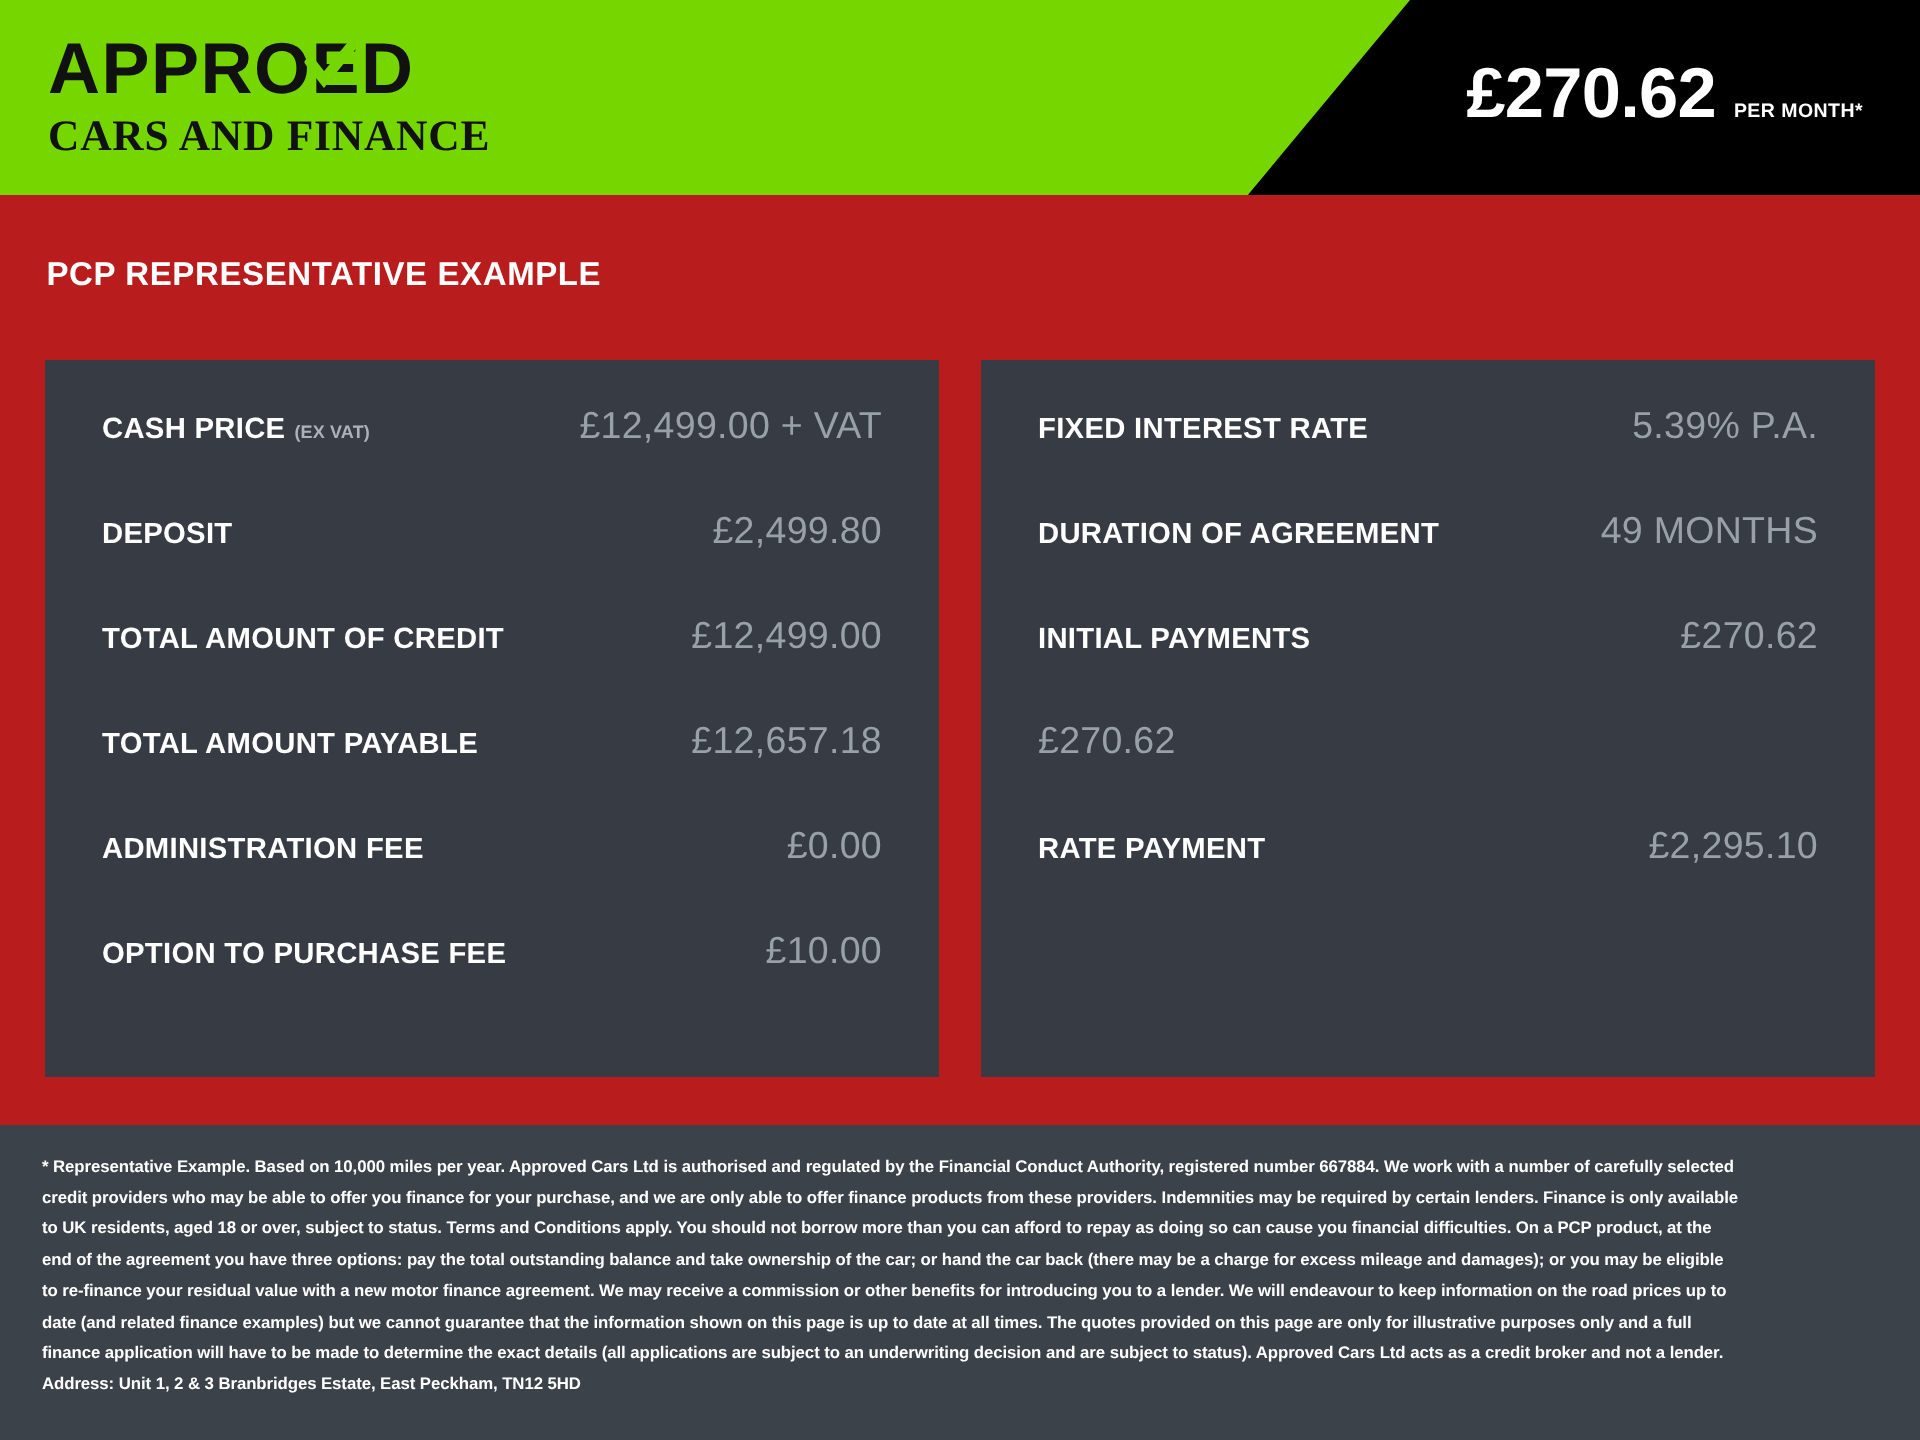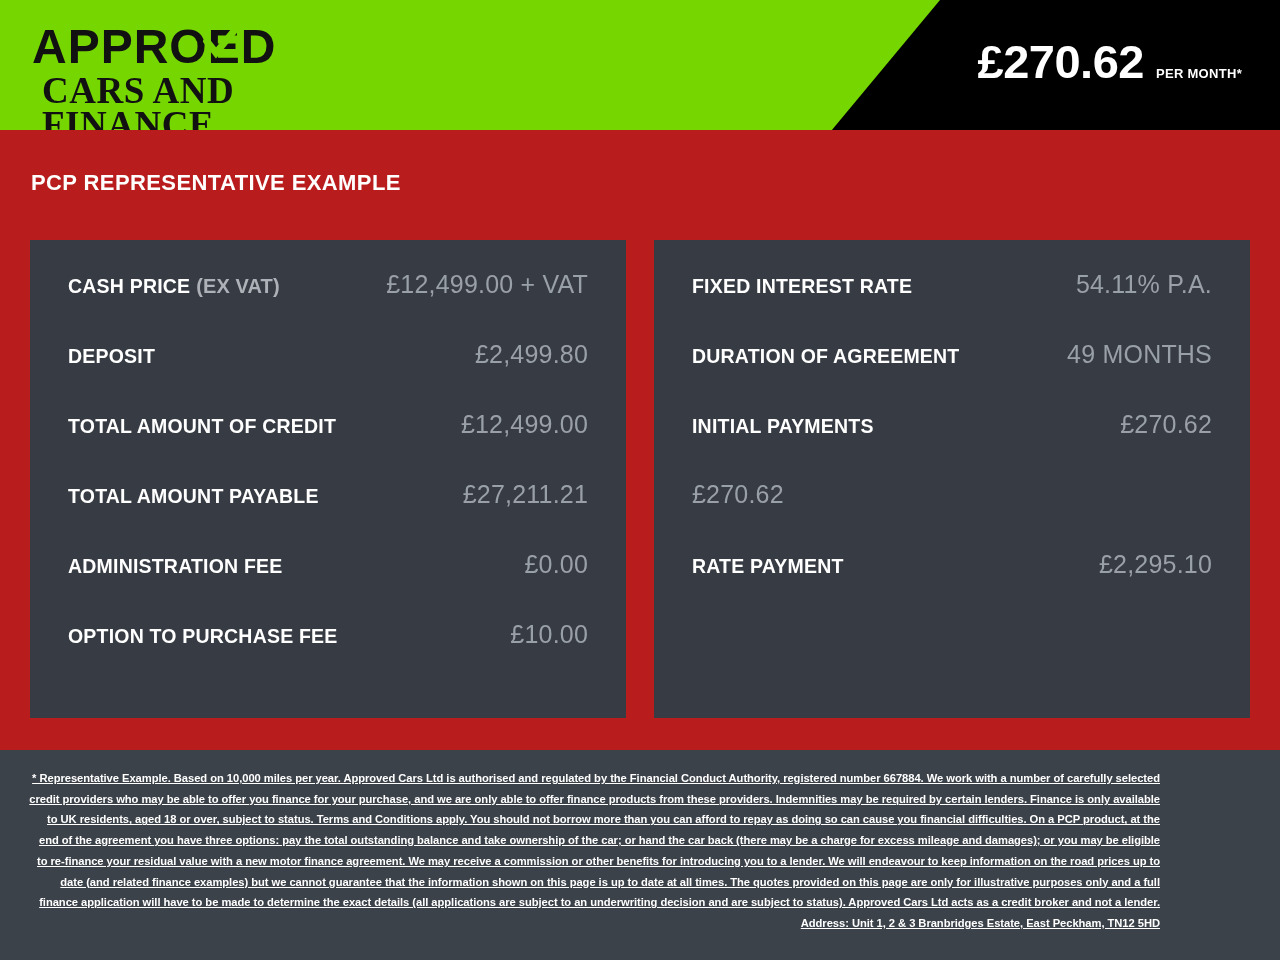--- a/index.html
+++ b/index.html
@@ -40,26 +40,25 @@
     font-family: "Liberation Sans", sans-serif;
     font-weight: bold;
     font-size: 48px;
     letter-spacing: 1px;
     color: #111;
     line-height: 50px;
   }
   .logo-bottom {
     font-family: "Liberation Serif", serif;
     font-weight: bold;
-    font-size: 37px;
+    font-size: 29px;
     letter-spacing: 0.5px;
     color: #111;
     line-height: 34px;
     margin-top: 2px;
-    margin-left: 10px;
   }
   .tick {
     position: absolute;
     left: 171px;
     top: -9px;
     width: 46px;
     height: 48px;
   }
   .price-block {
     position: absolute;
@@ -119,21 +118,21 @@
     height: 70px;
   }
   .row-label {
     font-size: 19.5px;
     font-weight: bold;
     color: #ffffff;
     letter-spacing: 0.2px;
     white-space: nowrap;
   }
   .row-label .sub {
-    font-size: 20px;
+    font-size: 12px;
     font-weight: bold;
     color: #aeb2b8;
     margin-left: 6px;
     letter-spacing: 0.1px;
   }
   .row-value {
     font-size: 25px;
     color: #9aa0a8;
     letter-spacing: 0.2px;
     white-space: nowrap;
@@ -146,22 +145,21 @@
     background: #3c4249;
     padding: 18px 120px 10px 28px;
   }
   .footer p {
     margin: 0;
     font-size: 11.2px;
     font-weight: bold;
     line-height: 20.7px;
     color: #ffffff;
     letter-spacing: -0.05px;
-    text-align: right;
-    text-decoration: underline;
+    text-align: left;
   }
 </style>
 </head>
 <body>
 
 <div class="header">
   <div class="header-green"></div>
 
   <div class="logo">
     <div class="logo-top"><span>APPRO</span><span>ED</span>
@@ -191,36 +189,36 @@
       <div class="row">
         <div class="row-label">DEPOSIT</div>
         <div class="row-value">£2,499.80</div>
       </div>
       <div class="row">
         <div class="row-label">TOTAL AMOUNT OF CREDIT</div>
         <div class="row-value">£12,499.00</div>
       </div>
       <div class="row">
         <div class="row-label">TOTAL AMOUNT PAYABLE</div>
-        <div class="row-value">£27,211.21</div>
+        <div class="row-value">£12,657.18</div>
       </div>
       <div class="row">
         <div class="row-label">ADMINISTRATION FEE</div>
         <div class="row-value">£0.00</div>
       </div>
       <div class="row">
         <div class="row-label">OPTION TO PURCHASE FEE</div>
         <div class="row-value">£10.00</div>
       </div>
     </div>
 
     <div class="panel">
       <div class="row">
         <div class="row-label">FIXED INTEREST RATE</div>
-        <div class="row-value">54.11% P.A.</div>
+        <div class="row-value">5.39% P.A.</div>
       </div>
       <div class="row">
         <div class="row-label">DURATION OF AGREEMENT</div>
         <div class="row-value">49 MONTHS</div>
       </div>
       <div class="row">
         <div class="row-label">INITIAL PAYMENTS</div>
         <div class="row-value">£270.62</div>
       </div>
       <div class="row">

